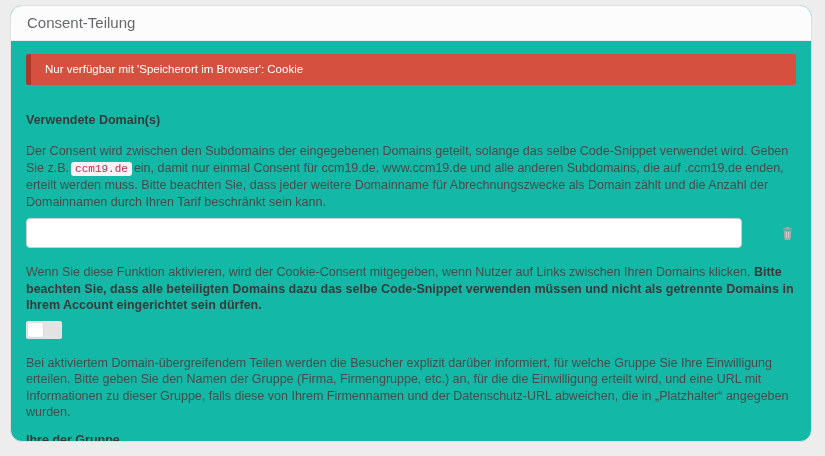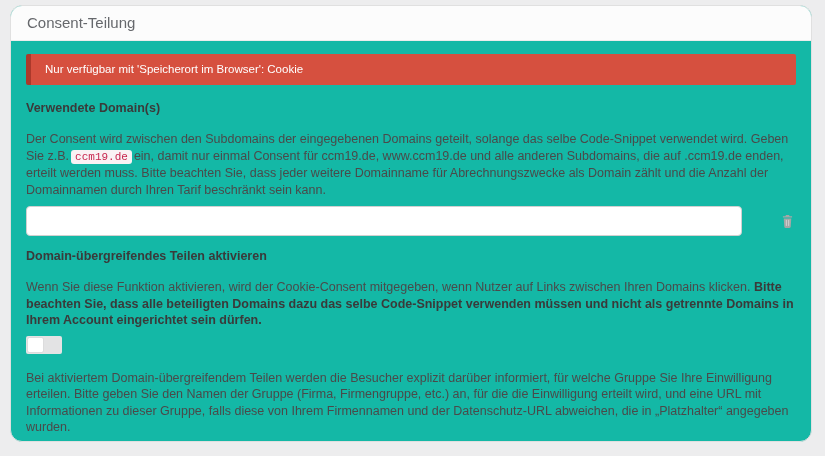--- a/index.html
+++ b/index.html
@@ -36,21 +36,21 @@
     padding: 13px 15px;
   }
   .alert {
     background: var(--alert-bg, #d6503f);
     border-left: 5px solid var(--alert-border, #ab392b);
     color: #ffffff;
     font-size: 11.5px;
     line-height: 13px;
     padding: 9px 15px 9px 14px;
     border-radius: 2px;
-    margin-bottom: 16px;
+    margin-bottom: 28px;
   }
   .section-label {
     font-size: 12.5px;
     font-weight: bold;
     color: #3a3a3a;
     margin: 12px 0 3px 0;
   }
   p.desc {
     font-size: 12.5px;
     line-height: 16.5px;
@@ -155,21 +155,20 @@
             <svg viewBox="0 0 12 14" width="11" height="13" fill="#a6a6a6" aria-hidden="true">
               <path d="M4.3 0h3.4l.6 1.2H11v1.5H1V1.2h2.7z"></path>
               <path d="M1.9 3.8h8.2l-.6 8.9c0 .7-.6 1.3-1.3 1.3H3.8c-.7 0-1.3-.6-1.3-1.3z"></path>
               <rect x="4.2" y="5.2" width="1" height="6.6" fill="#ffffff" opacity="0.55"></rect>
               <rect x="6.8" y="5.2" width="1" height="6.6" fill="#ffffff" opacity="0.55"></rect>
             </svg>
           </span>
         </button>
       </div>
 
-      <div class="section-label">Domain-übergreifendes Teilen aktivieren</div>
 
       <p class="desc"><span>Wenn Sie diese Funktion aktivieren, wird der Cookie-Consent mitgegeben, wenn Nutzer auf Links zwischen Ihren Domains klicken.</span> <span class="bold-part">Bitte beachten Sie, dass alle beteiligten Domains dazu das selbe Code-Snippet verwenden müssen und nicht als getrennte Domains in Ihrem Account eingerichtet sein dürfen.</span></p>
 
       <div class="toggle">
         <div class="knob"></div>
       </div>
 
       <p class="desc">Bei aktiviertem Domain-übergreifendem Teilen werden die Besucher explizit darüber informiert, für welche Gruppe Sie Ihre Einwilligung erteilen. Bitte geben Sie den Namen der Gruppe (Firma, Firmengruppe, etc.) an, für die die Einwilligung erteilt wird, und eine URL mit Informationen zu dieser Gruppe, falls diese von Ihrem Firmennamen und der Datenschutz-URL abweichen, die in „Platzhalter“ angegeben wurden.</p>
 
       <div class="section-label">Ihre der Gruppe</div>

